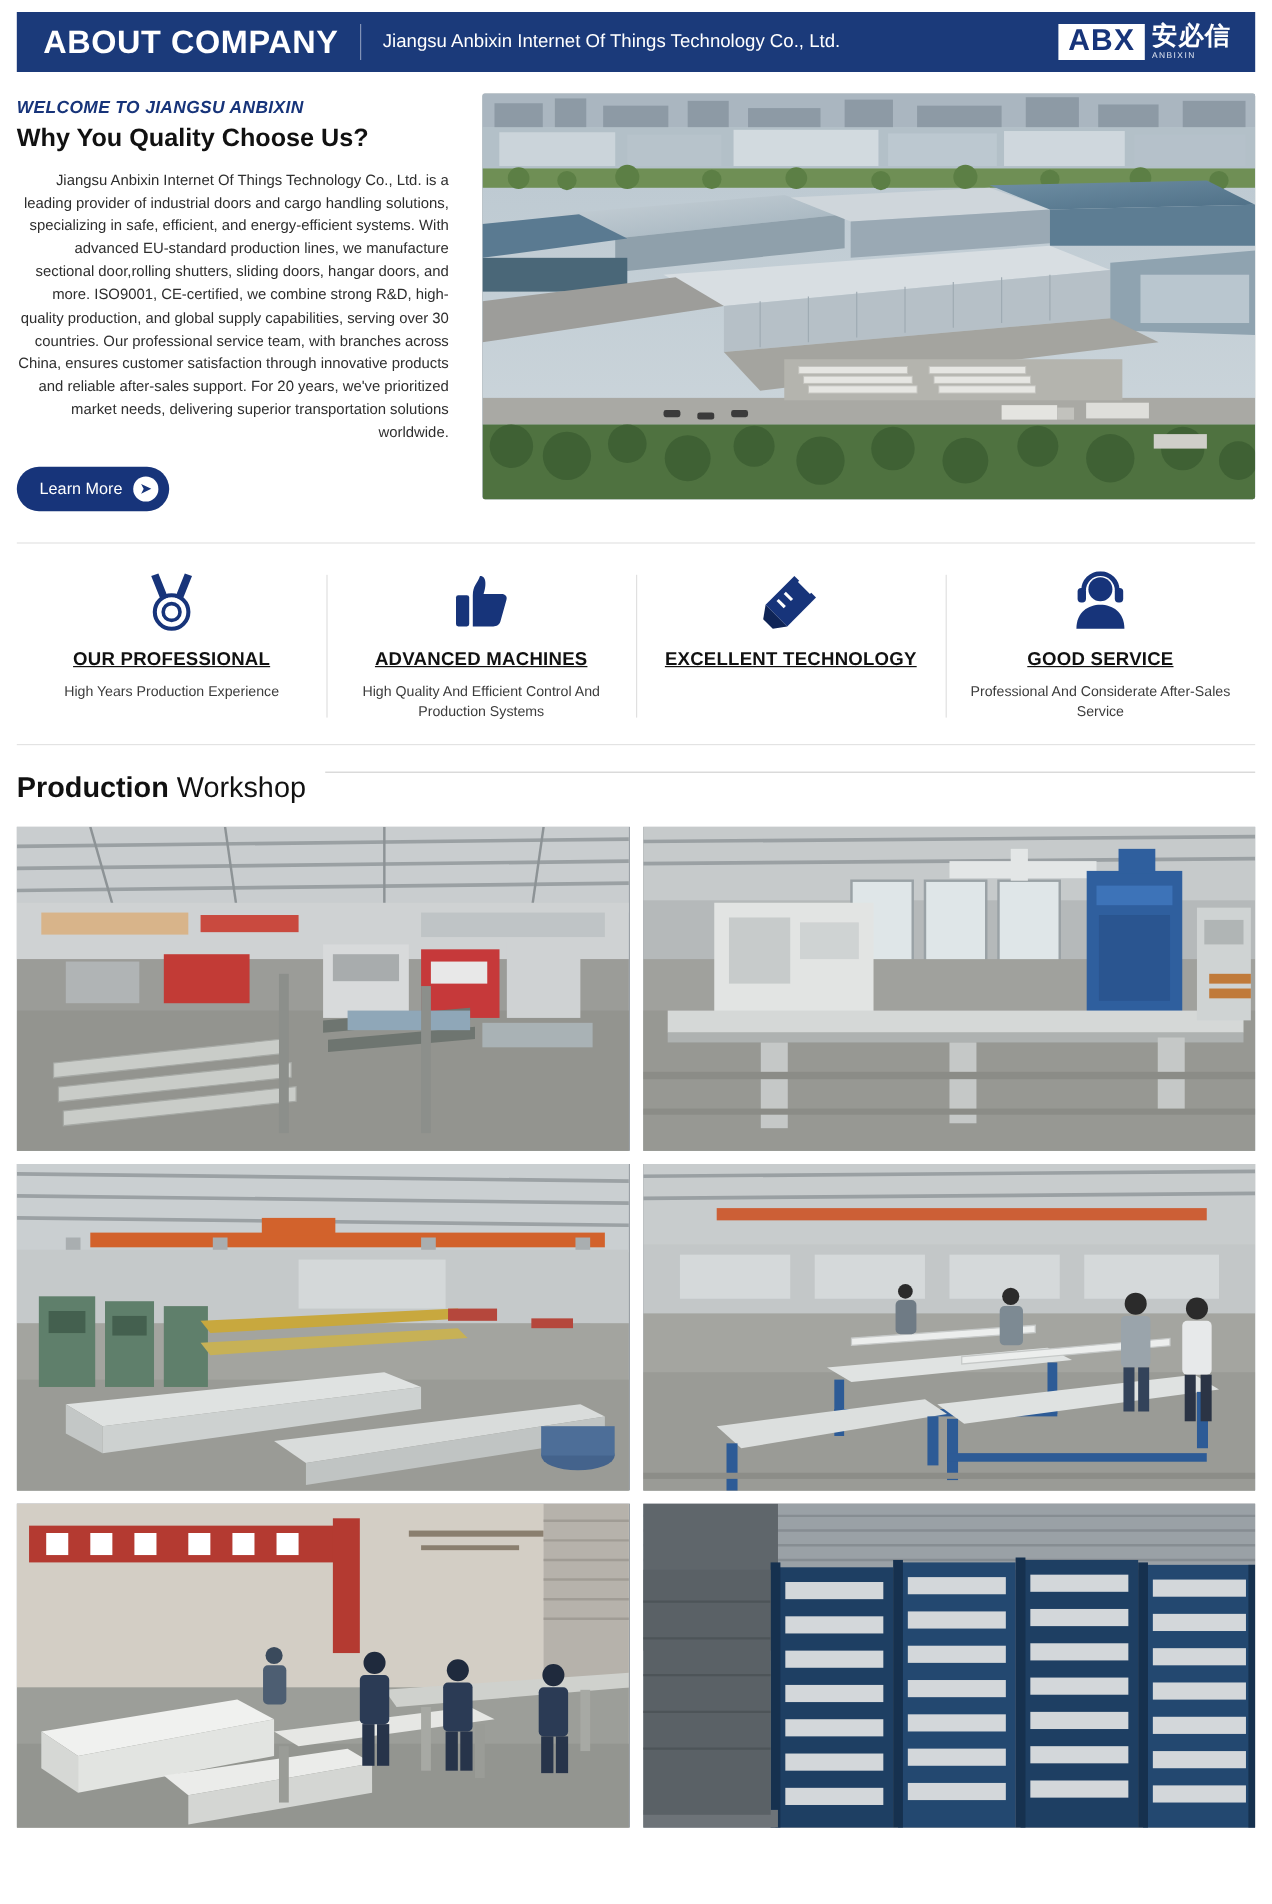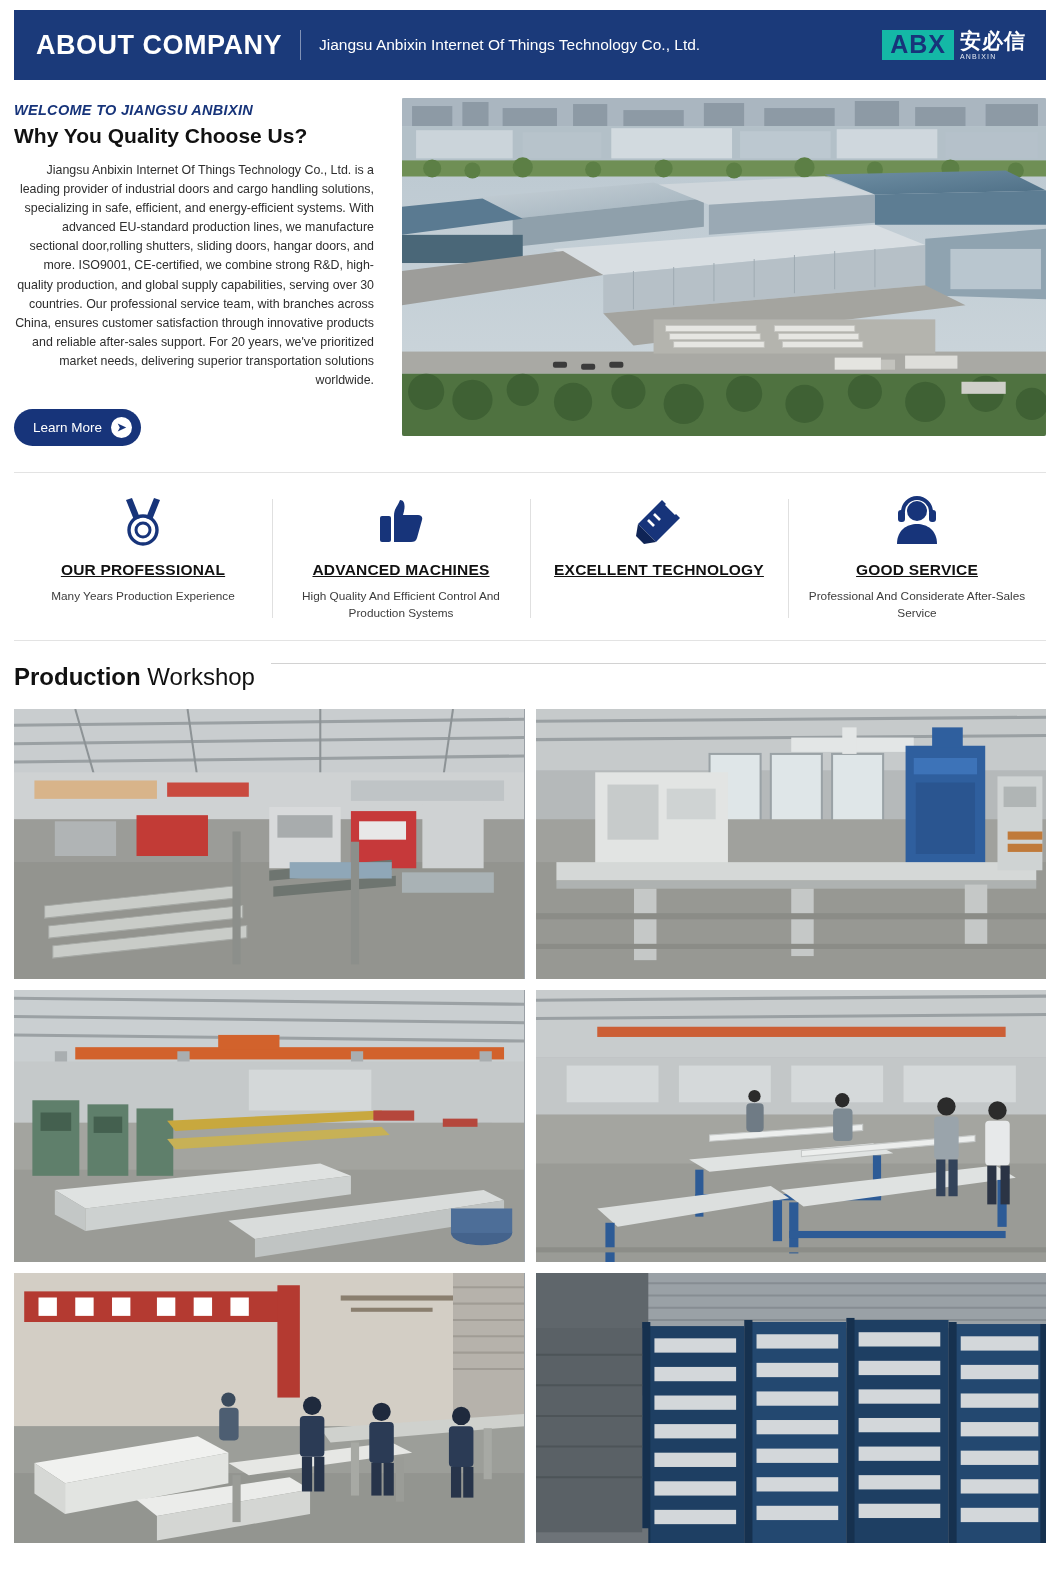--- a/index.html
+++ b/index.html
@@ -7,21 +7,21 @@
     width: 1060px;
     background: #ffffff;
     font-family: "Liberation Sans", sans-serif;
     color: #1a1a1a;
   }
   body { width: 1060px; min-height: 1587px; position: relative; overflow: hidden; }
 
   
   .header {
     margin: 10px 14px 0 14px;
-    height: 70px;
+    height: 50px;
     background: #1b3a7a;
     display: flex;
     align-items: center;
     position: relative;
     overflow: hidden;
   }
   .header-title {
     color: #ffffff;
     font-size: 27px;
     font-weight: bold;
@@ -43,21 +43,21 @@
     text-align: center;
   }
   .header-logo {
     margin-left: auto;
     display: flex;
     align-items: center;
     padding-right: 20px;
     gap: 6px;
   }
   .logo-abx {
-    background: #14b8a6;
+    background: #ffffff;
     color: #17347a;
     font-size: 25px;
     font-weight: bold;
     letter-spacing: 1px;
     padding: 1px 8px 2px 8px;
     font-family: "Liberation Sans", sans-serif;
     line-height: 1.05;
   }
   .logo-cn {
     color: #ffffff;
@@ -377,21 +377,21 @@
   <div class="feature">
     <div class="feature-icon">
       <svg width="46" height="52" viewBox="0 0 46 52">
         <path d="M12 2 L20 22 L14 24 L6 4 Z" fill="#17347a"></path>
         <path d="M34 2 L26 22 L32 24 L40 4 Z" fill="#17347a"></path>
         <circle cx="23" cy="34" r="14" fill="none" stroke="#17347a" stroke-width="3.4"></circle>
         <circle cx="23" cy="34" r="7" fill="none" stroke="#17347a" stroke-width="3"></circle>
       </svg>
     </div>
     <div class="feature-title">OUR PROFESSIONAL</div>
-    <div class="feature-desc">Many Years Production Experience</div>
+    <div class="feature-desc">High Years Production Experience</div>
   </div>
 
   <div class="feature">
     <div class="feature-icon">
       <svg width="50" height="52" viewBox="0 0 50 52">
         <path d="M18 20 C18 12 22 10 24 4 C30 4 29 13 27 19 L42 19 C45 19 47 21 46 24 L41 42 C40 45 38 46 35 46 L18 46 Z" fill="#17347a"></path>
         <rect x="4" y="20" width="11" height="26" rx="2" fill="#17347a"></rect>
       </svg>
     </div>
     <div class="feature-title">ADVANCED MACHINES</div>

